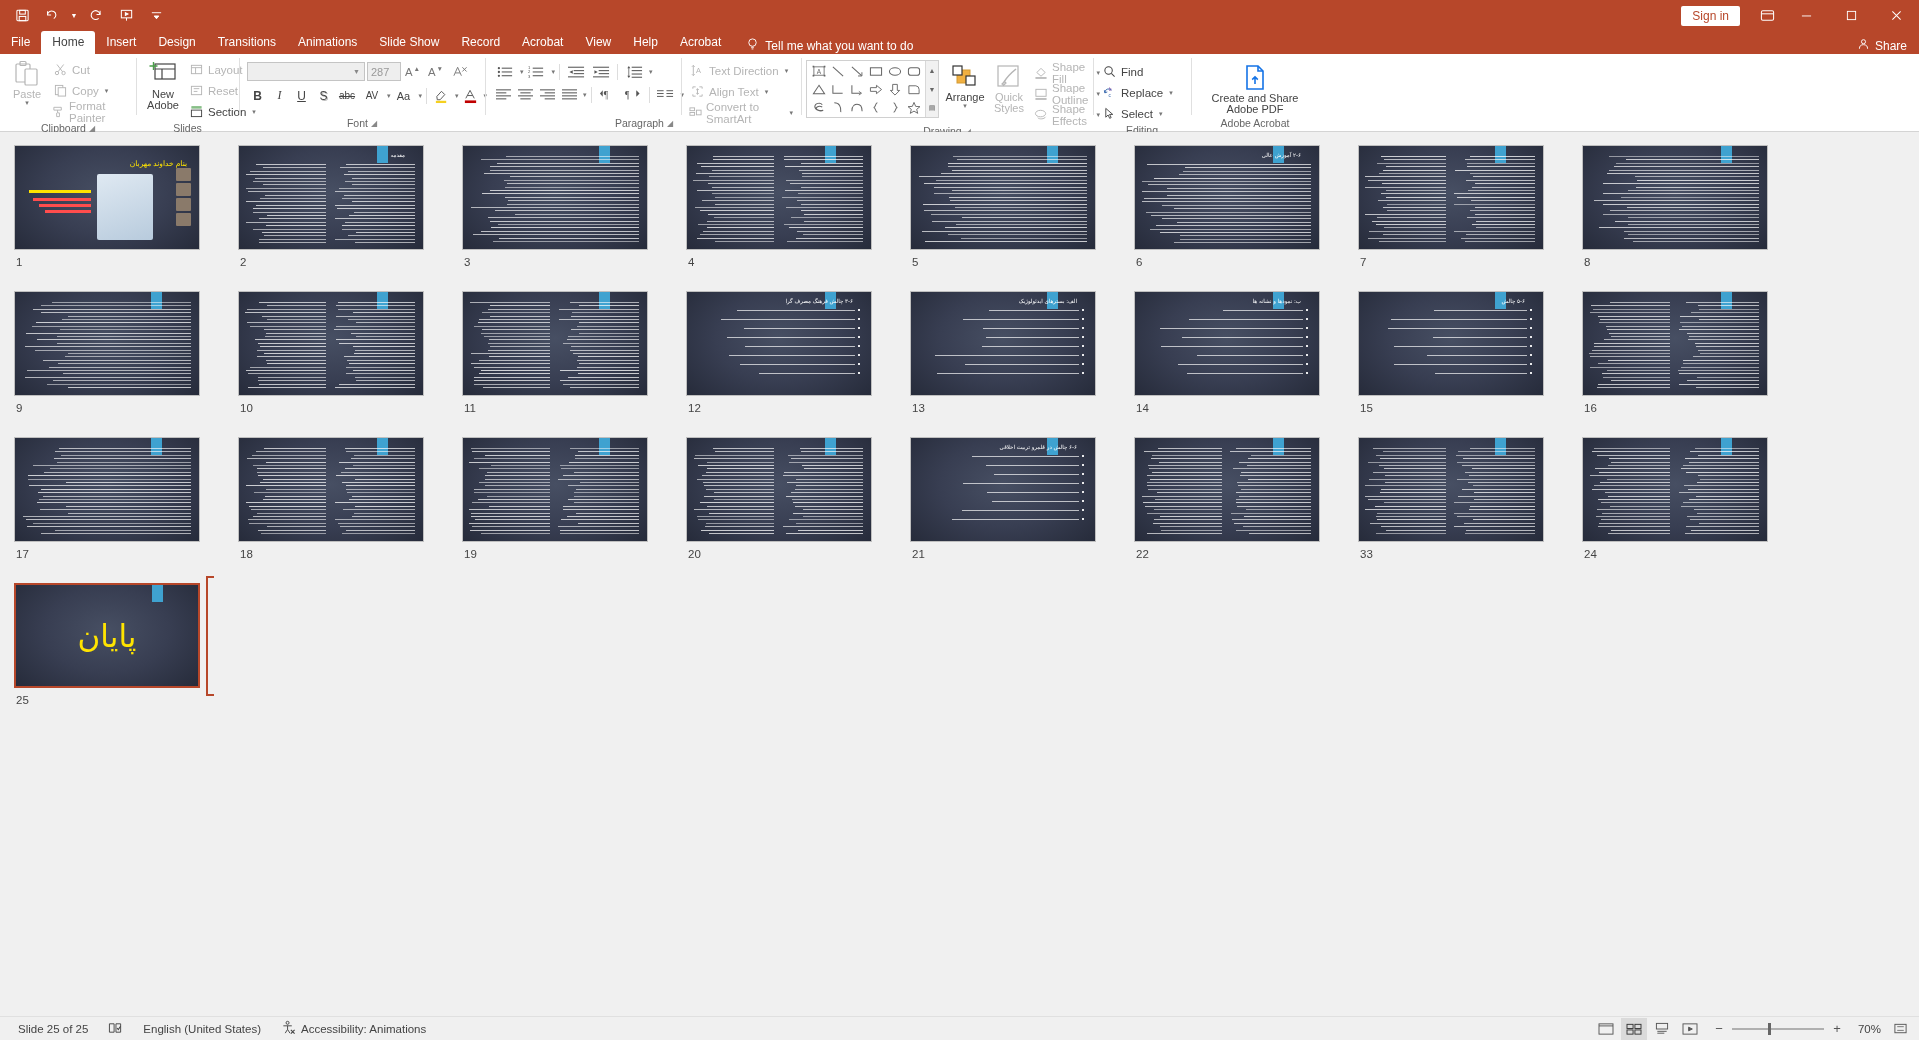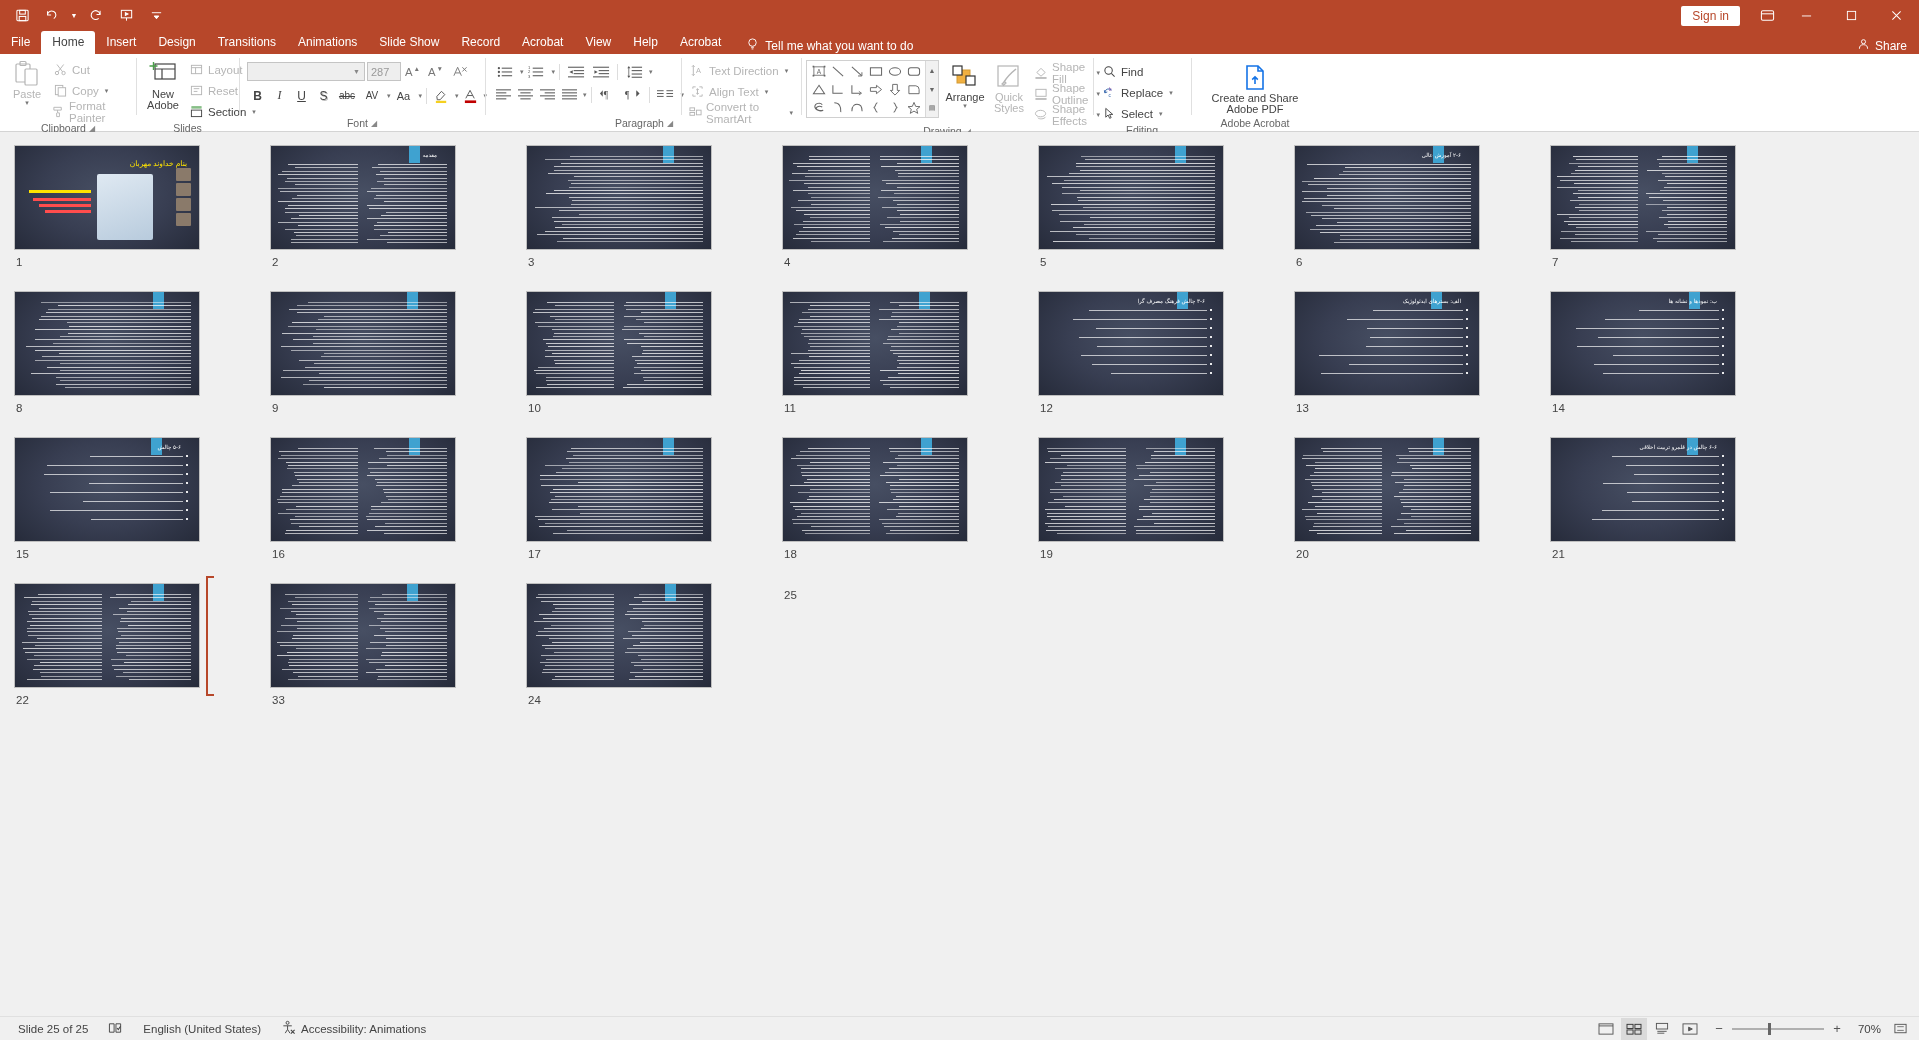--- a/index.html
+++ b/index.html
@@ -101,21 +101,21 @@
   }
   .shape-cell { display: flex; align-items: center; justify-content: center; }
   .gallery-scroll { width: 13px; display: flex; flex-direction: column; background: #f1f1f1; border-left: 1px solid #d8d8d8; }
   .gallery-scroll div { flex: 1; display: flex; align-items: center; justify-content: center; font-size: 7px; color: #666; }
   
   .sorter {
     position: absolute; top: 132px; left: 0; right: 0; bottom: 24px;
     background: #f0f0f0; overflow: hidden; padding: 13px 0 0 14px;
   }
   .slide-grid { display: flex; flex-wrap: wrap; gap: 0px; }
-  .slide-cell { width: 256px; margin: 0 0 23px 0; position: relative; }
+  .slide-cell { width: 224px; margin: 0 0 23px 0; position: relative; }
   .thumb {
     width: 186px; height: 105px; background: #2b3040; position: relative;
     overflow: hidden; border: 1px solid #bfbfbf; cursor: pointer;
   }
   .thumb.selected { border: 2px solid #b7472a; }
   .slide-num { font-size: 11.5px; color: #444; margin-top: 6px; padding-left: 2px; }
   .bgglow {
     position: absolute; inset: 0;
     background: radial-gradient(ellipse 90% 110% at 50% 45%, #474f63 0%, #383e52 38%, #262b3a 75%, #1d2130 100%);
   }
@@ -1883,20 +1883,25 @@
           <div class="txtline" style="right: 97px; top: 78px; width: 74px; opacity: 0.690255;"></div>
           <div class="txtline" style="right: 97px; top: 81.4px; width: 69px; opacity: 0.734325;"></div>
           <div class="txtline" style="right: 97px; top: 84.8px; width: 71px; opacity: 0.745601;"></div>
           <div class="txtline" style="right: 97px; top: 88.2px; width: 72px; opacity: 0.746569;"></div>
           <div class="txtline" style="right: 97px; top: 91.6px; width: 59px; opacity: 0.87973;"></div>
           <div class="txtline" style="right: 97px; top: 95px; width: 62px; opacity: 0.767408;"></div>
         </div>
         <div class="slide-num">24</div>
       </div>
       <div class="slide-cell">
+        <div class="thumb selected">
+          <div class="bgglow"></div>
+          <div class="accent-tab" style="left: 136px;"></div>
+          <div class="payan">پایان</div>
+        </div>
         <div class="slide-num">25</div>
       </div>
     </div>
   <div class="sel-bracket" id="sel-bracket" style="left: 206px; top: 444px; height: 120px;"></div>
 </div>
 
 <div class="statusbar">
   <div class="sb-item">Slide 25 of 25</div>
   <div class="sb-item">
     <span>

